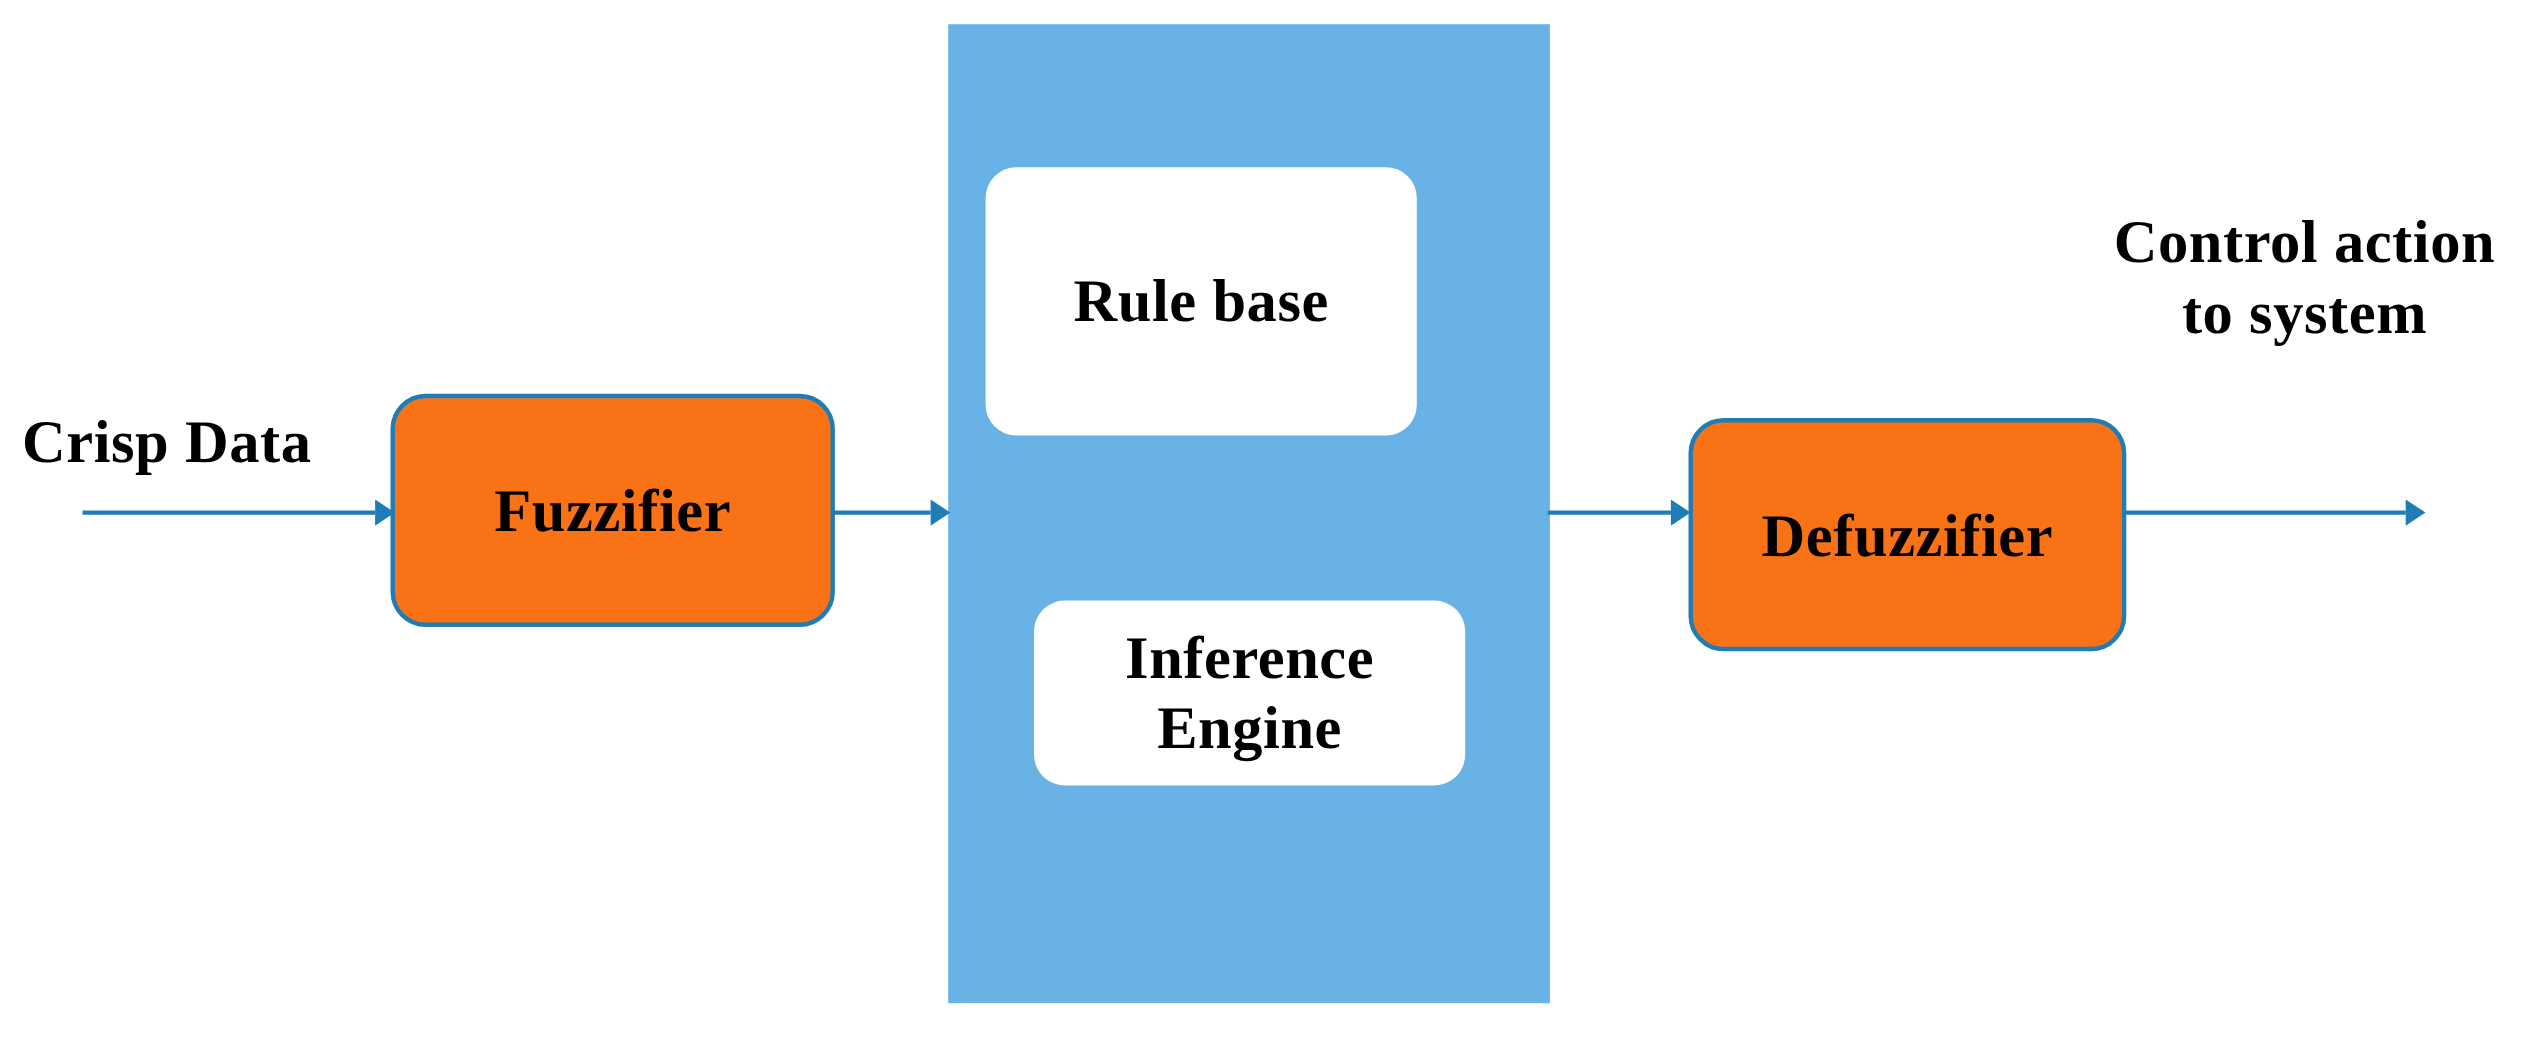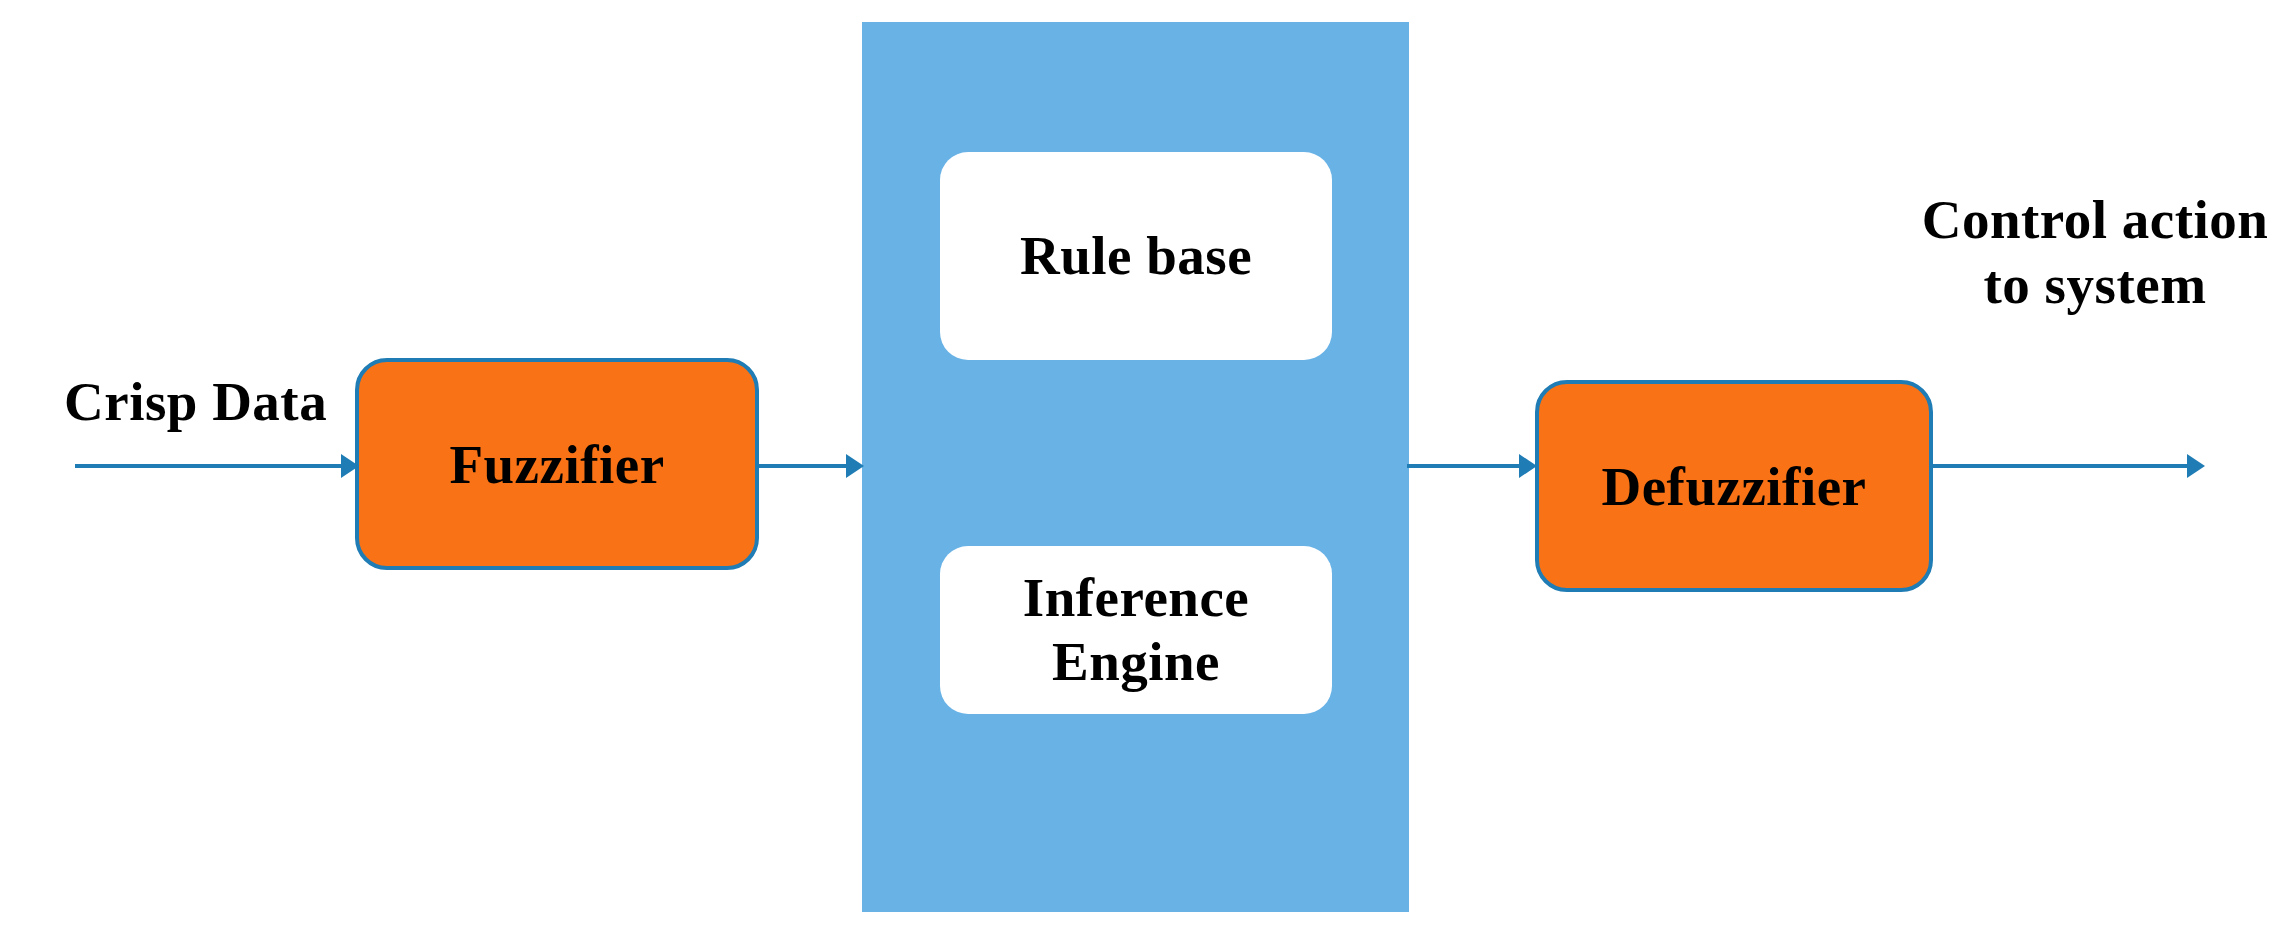--- a/index.html
+++ b/index.html
@@ -37,24 +37,24 @@
     text-align: center;
   }
   .inner-box .box-label {
     font-weight: bold;
     font-size: 55px;
     line-height: 1.16;
     color: #000000;
     letter-spacing: 0.5px;
   }
   #rule-base-box {
-    left: 940px;
+    left: 896px;
     top: 152px;
     width: 392px;
-    height: 208px;
+    height: 244px;
   }
   #inference-engine-box {
     left: 940px;
     top: 546px;
     width: 392px;
     height: 168px;
   }
 
   
   .proc-box {
@@ -94,21 +94,20 @@
     font-weight: bold;
     color: #000000;
     font-size: 55px;
     line-height: 1.18;
     white-space: pre-line;
     letter-spacing: 0.5px;
   }
   #crisp-data-label {
     left: 20px;
     top: 370px;
-    margin-left: 44px;
   }
   #control-action-label {
     left: 1905px;
     top: 188px;
     width: 380px;
     text-align: center;
   }
 
   
   .arrow-svg {

